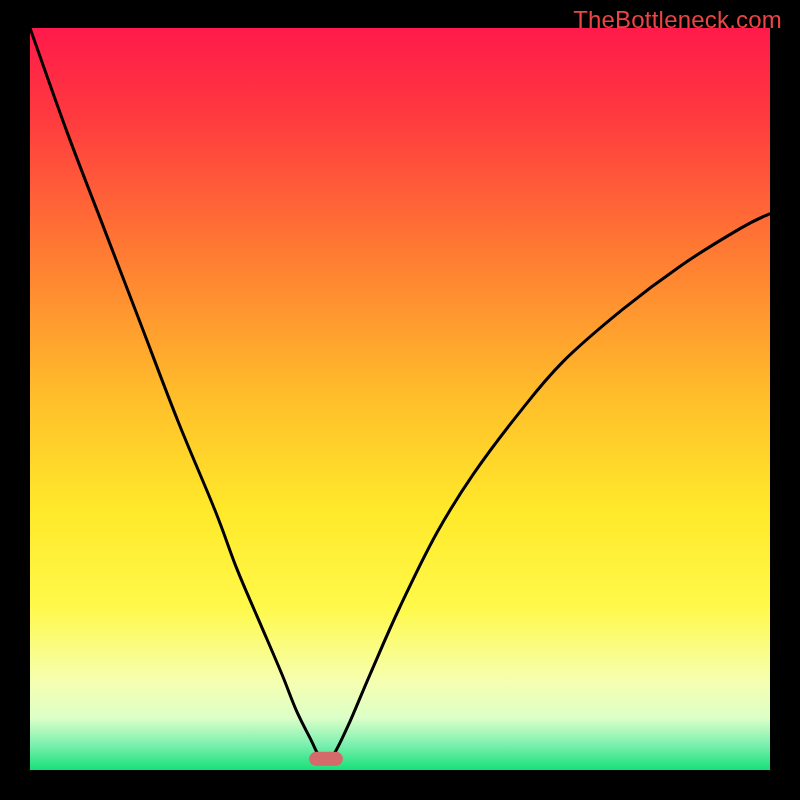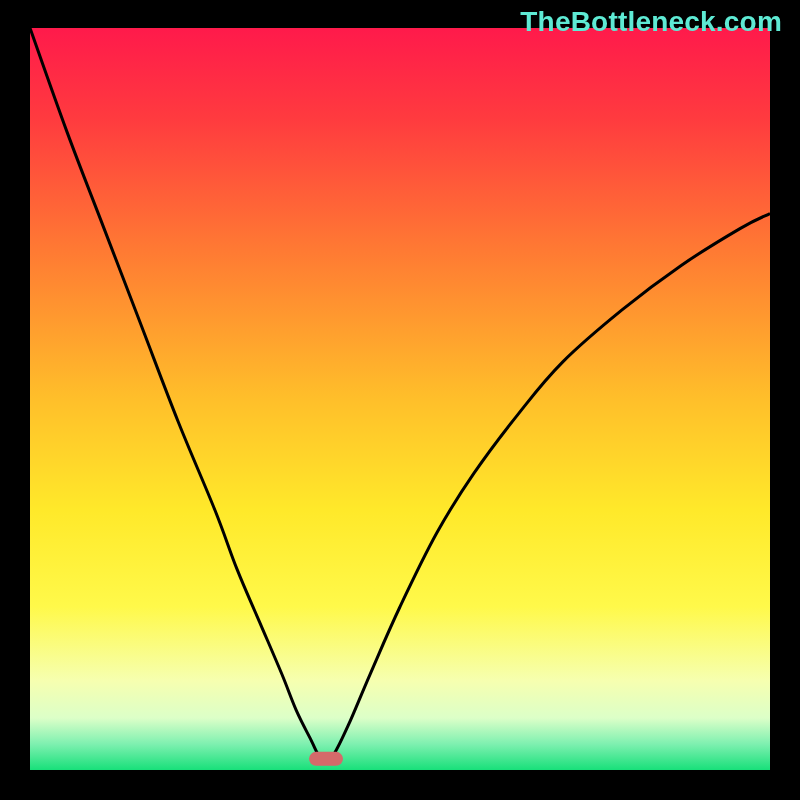--- a/index.html
+++ b/index.html
@@ -8,25 +8,24 @@
     width: 800px;
     height: 800px;
     background: #000;
     position: relative;
     font-family: Arial, sans-serif;
   }
   .watermark {
     position: absolute;
     top: 6px;
     right: 18px;
-    color: #5eead4;
-    font-size: 28px;
+    color: #ef4444;
+    font-size: 24px;
     z-index: 10;
     letter-spacing: 0.2px;
-    font-weight: bold;
   }
   .frame {
     position: absolute;
     top: 28px;
     left: 30px;
     width: 740px;
     height: 742px;
     background: #000;
   }
   .plot {

